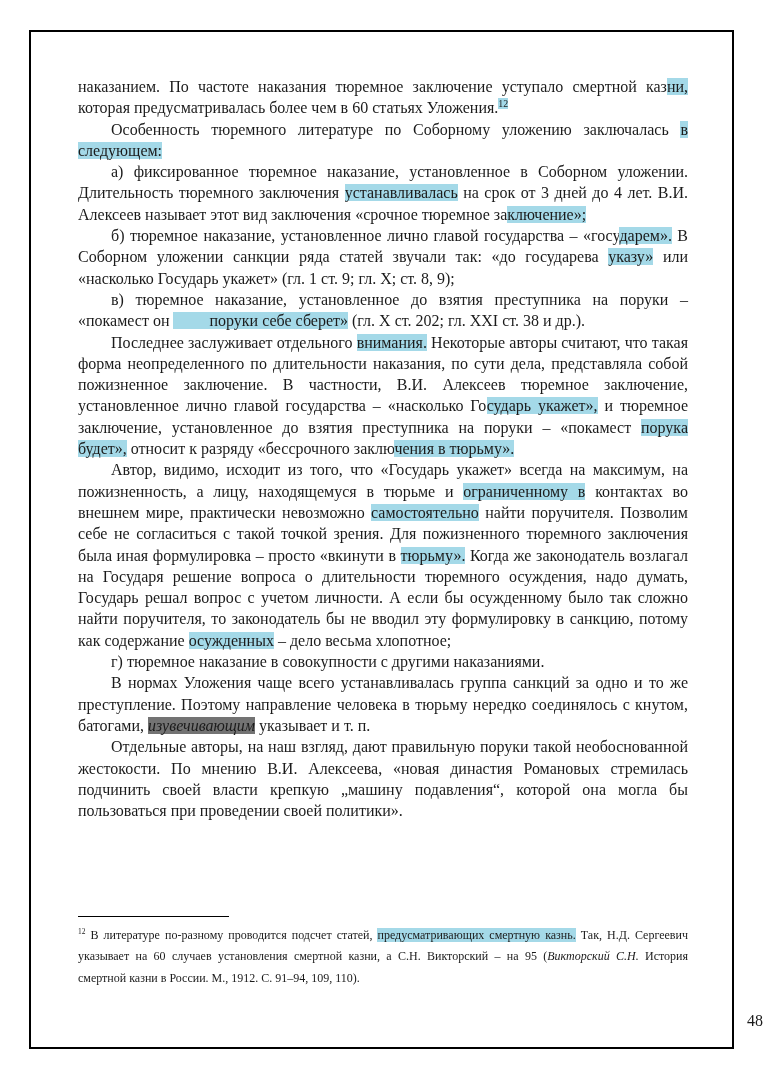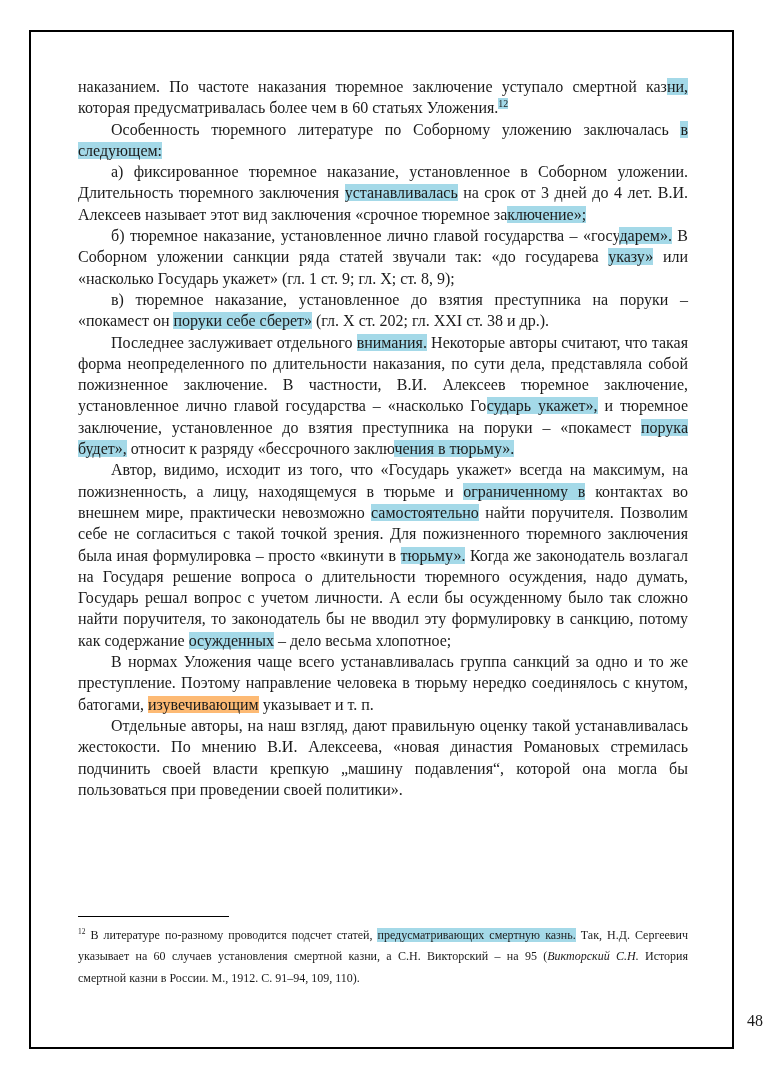--- a/index.html
+++ b/index.html
@@ -71,25 +71,26 @@
 </head>
 <body>
 
 <div class="page">
   <div class="frame"></div>
   <div class="text-body">
       <p class="para"><span>наказанием. По частоте наказания тюремное заключение уступало смертной каз</span><span class="hl" style="background: rgb(164, 217, 232);">ни,</span><span> которая предусматривалась более чем в 60 статьях Уложения.</span><sup class="hl" style="background: rgb(164, 217, 232);">12</sup></p>
       <p class="para indent"><span>Особенность тюремного литературе по Соборному уложению заключалась </span><span class="hl" style="background: rgb(164, 217, 232);">в следующем:</span></p>
       <p class="para indent"><span>а) фиксированное тюремное наказание, установленное в Соборном уложении. Длительность тюремного заключения </span><span class="hl" style="background: rgb(164, 217, 232);">устанавливалась</span><span> на срок от 3 дней до 4 лет. В.И. Алексеев называет этот вид заключения «срочное тюремное за</span><span class="hl" style="background: rgb(164, 217, 232);">ключение»;</span></p>
       <p class="para indent"><span>б) тюремное наказание, установленное лично главой государства – «госу</span><span class="hl" style="background: rgb(164, 217, 232);">дарем».</span><span> В Соборном уложении санкции ряда статей звучали так: «до государева </span><span class="hl" style="background: rgb(164, 217, 232);">указу»</span><span> или «насколько Государь укажет» (гл. 1 ст. 9; гл. X; ст. 8, 9);</span></p>
-      <p class="para indent"><span>в) тюремное наказание, установленное до взятия преступника на поруки – «покамест он </span><span class="hl" style="background: rgb(164, 217, 232);">поруки себе сберет»</span><span> (гл. X ст. 202; гл. XXI ст. 38 и др.).</span></p>
+      <p class="para indent"><span>в) тюремное наказание, установленное до взятия преступника на поруки – «покамест он </span><span class="hl" style="background: rgb(164, 217, 232); padding-left: 36px;">поруки себе сберет»</span><span> (гл. X ст. 202; гл. XXI ст. 38 и др.).</span></p>
       <p class="para indent"><span>Последнее заслуживает отдельного </span><span class="hl" style="background: rgb(164, 217, 232);">внимания.</span><span> Некоторые авторы считают, что такая форма неопределенного по длительности наказания, по сути дела, представляла собой пожизненное заключение. В частности, В.И. Алексеев тюремное заключение, установленное лично главой государства – «насколько Го</span><span class="hl" style="background: rgb(164, 217, 232);">сударь укажет»,</span><span> и тюремное заключение, установленное до взятия преступника на поруки – «покамест </span><span class="hl" style="background: rgb(164, 217, 232);">порука будет»,</span><span> относит к разряду «бессрочного заклю</span><span class="hl" style="background: rgb(164, 217, 232);">чения в тюрьму».</span></p>
       <p class="para indent"><span>Автор, видимо, исходит из того, что «Государь укажет» всегда на максимум, на пожизненность, а лицу, находящемуся в тюрьме и </span><span class="hl" style="background: rgb(164, 217, 232);">ограниченному в</span><span> контактах во внешнем мире, практически невозможно </span><span class="hl" style="background: rgb(164, 217, 232);">самостоятельно</span><span> найти поручителя. Позволим себе не согласиться с такой точкой зрения. Для пожизненного тюремного заключения была иная формулировка – просто «вкинути в </span><span class="hl" style="background: rgb(164, 217, 232);">тюрьму».</span><span> Когда же законодатель возлагал на Государя решение вопроса о длительности тюремного осуждения, надо думать, Государь решал вопрос с учетом личности. А если бы осужденному было так сложно найти поручителя, то законодатель бы не вводил эту формулировку в санкцию, потому как содержание </span><span class="hl" style="background: rgb(164, 217, 232);">осужденных</span><span> – дело весьма хлопотное;</span></p>
-      <p class="para indent"><span>В нормах Уложения чаще всего устанавливалась группа санкций за одно и то же преступление. Поэтому направление человека в тюрьму нередко соединялось с кнутом, батогами, </span><span class="hl" style="background: #fdba74;">изувечивающим</span><span> указывает и т. п.</span></p>
-      <p class="para indent"><span>Отдельные авторы, на наш взгляд, дают правильную оценку такой устанавливалась жестокости. По мнению В.И. Алексеева, «новая династия Романовых стремилась подчинить своей власти крепкую „машину подавления“, которой она могла бы пользоваться при проведении своей политики».</span></p>
+      <p class="para indent"><span>г) тюремное наказание в совокупности с другими наказаниями.</span></p>
+      <p class="para indent"><span>В нормах Уложения чаще всего устанавливалась группа санкций за одно и то же преступление. Поэтому направление человека в тюрьму нередко соединялось с кнутом, батогами, </span><span class="hl" style="background: #737373; font-style: italic;">изувечивающим</span><span> указывает и т. п.</span></p>
+      <p class="para indent"><span>Отдельные авторы, на наш взгляд, дают правильную поруки такой необоснованной жестокости. По мнению В.И. Алексеева, «новая династия Романовых стремилась подчинить своей власти крепкую „машину подавления“, которой она могла бы пользоваться при проведении своей политики».</span></p>
     </div>
   <div class="footnote-area">
     <div class="fn-rule"></div>
     <div>
         <p class="footnote"><sup class="fn-marker">12</sup><span>В литературе по-разному проводится подсчет статей, </span><span class="hl" style="background: rgb(164, 217, 232);">предусматривающих смертную казнь.</span><span> Так, Н.Д. Сергеевич указывает на 60 случаев установления смертной казни, а С.Н. Викторский – на 95 (</span><em>Викторский С.Н.</em><span> История смертной казни в России. М., 1912. С. 91–94, 109, 110).</span></p>
       </div>
   </div>
   <div class="page-number">48</div>
 </div>
 

